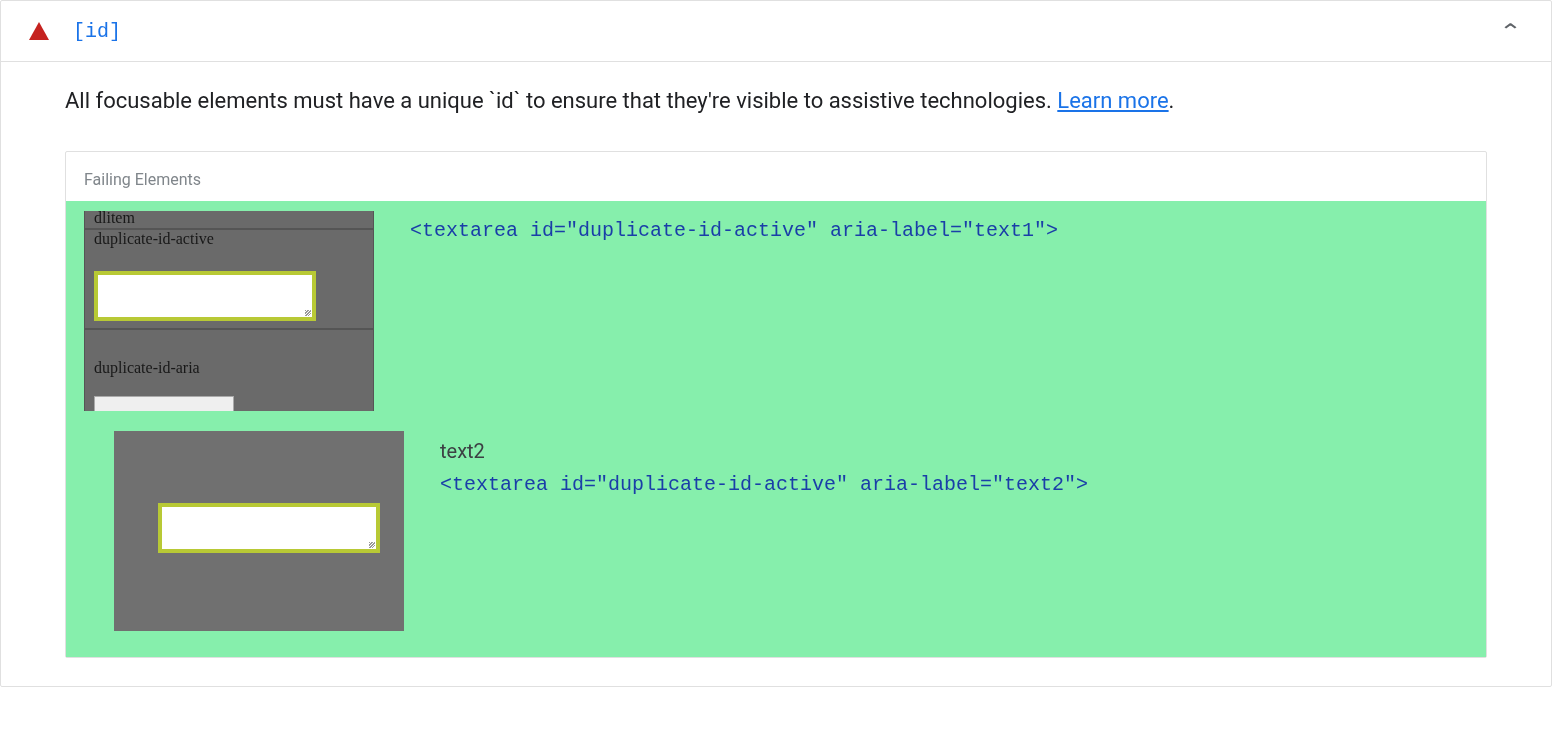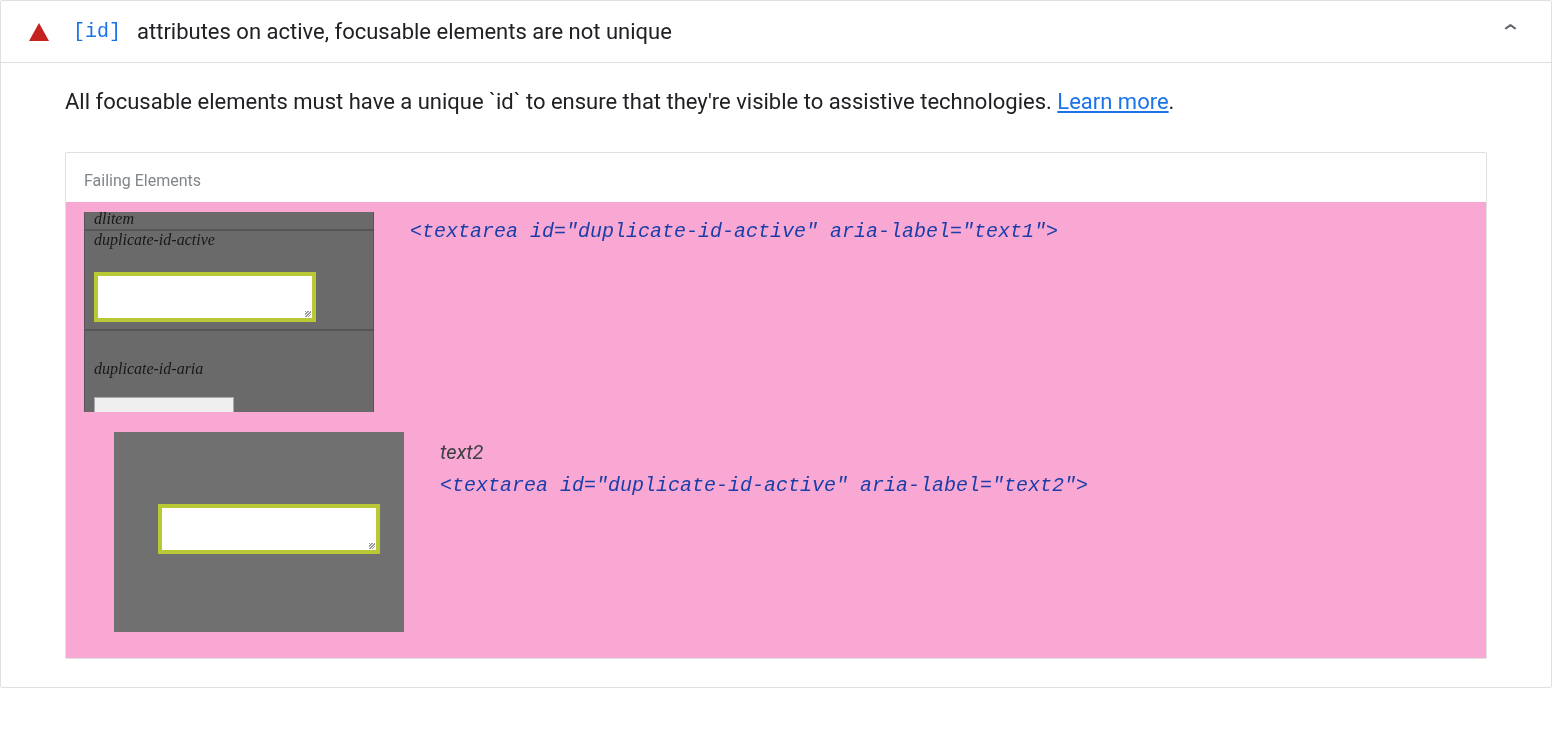--- a/index.html
+++ b/index.html
@@ -70,23 +70,22 @@
     border: 1px solid #e0e0e0;
     background: #fff;
     border-radius: 2px;
   }
   .failing-elements-header {
     padding: 18px 18px 12px 18px;
     font-size: 16px;
     color: #80868b;
   }
   .failing-elements-list {
-    background: #f9a8d4;
+    background: #86efac;
     padding: 0 0 16px 0;
-    font-style: italic;
   }
   .failing-item {
     display: flex;
     align-items: flex-start;
     padding: 10px 18px;
   }
   .thumb {
     flex-shrink: 0;
     margin-right: 36px;
   }
@@ -209,21 +208,20 @@
 </style>
 </head>
 <body>
 
 <div class="audit-container">
 
   <div class="audit-header">
     <div class="triangle-icon"></div>
     <div class="audit-title">
       <span class="id-code">[id]</span>
-      <span> attributes on active, focusable elements are not unique</span>
     </div>
     <div class="chevron-icon">⌃</div>
   </div>
 
   <div class="audit-body">
     <p class="description">
       <span>All focusable elements must have a unique `id` to ensure that they're visible to assistive technologies. </span><a href="#" class="learn-more">Learn more</a><span>.</span>
     </p>
 
     <div class="failing-elements-panel">

